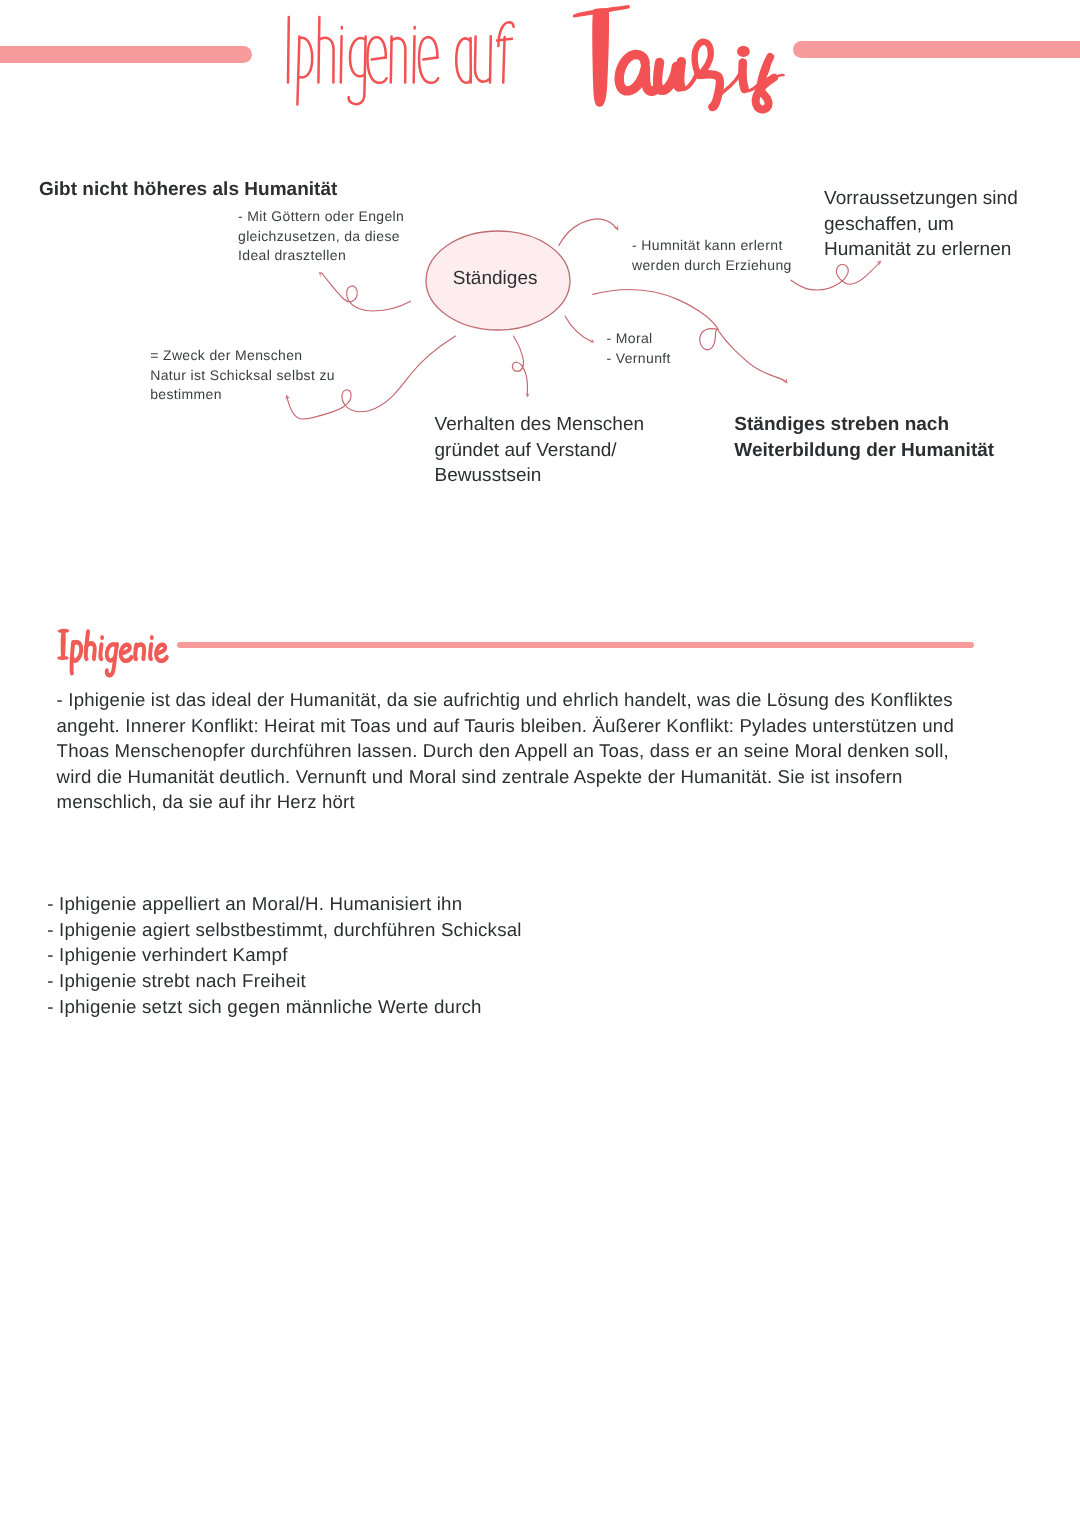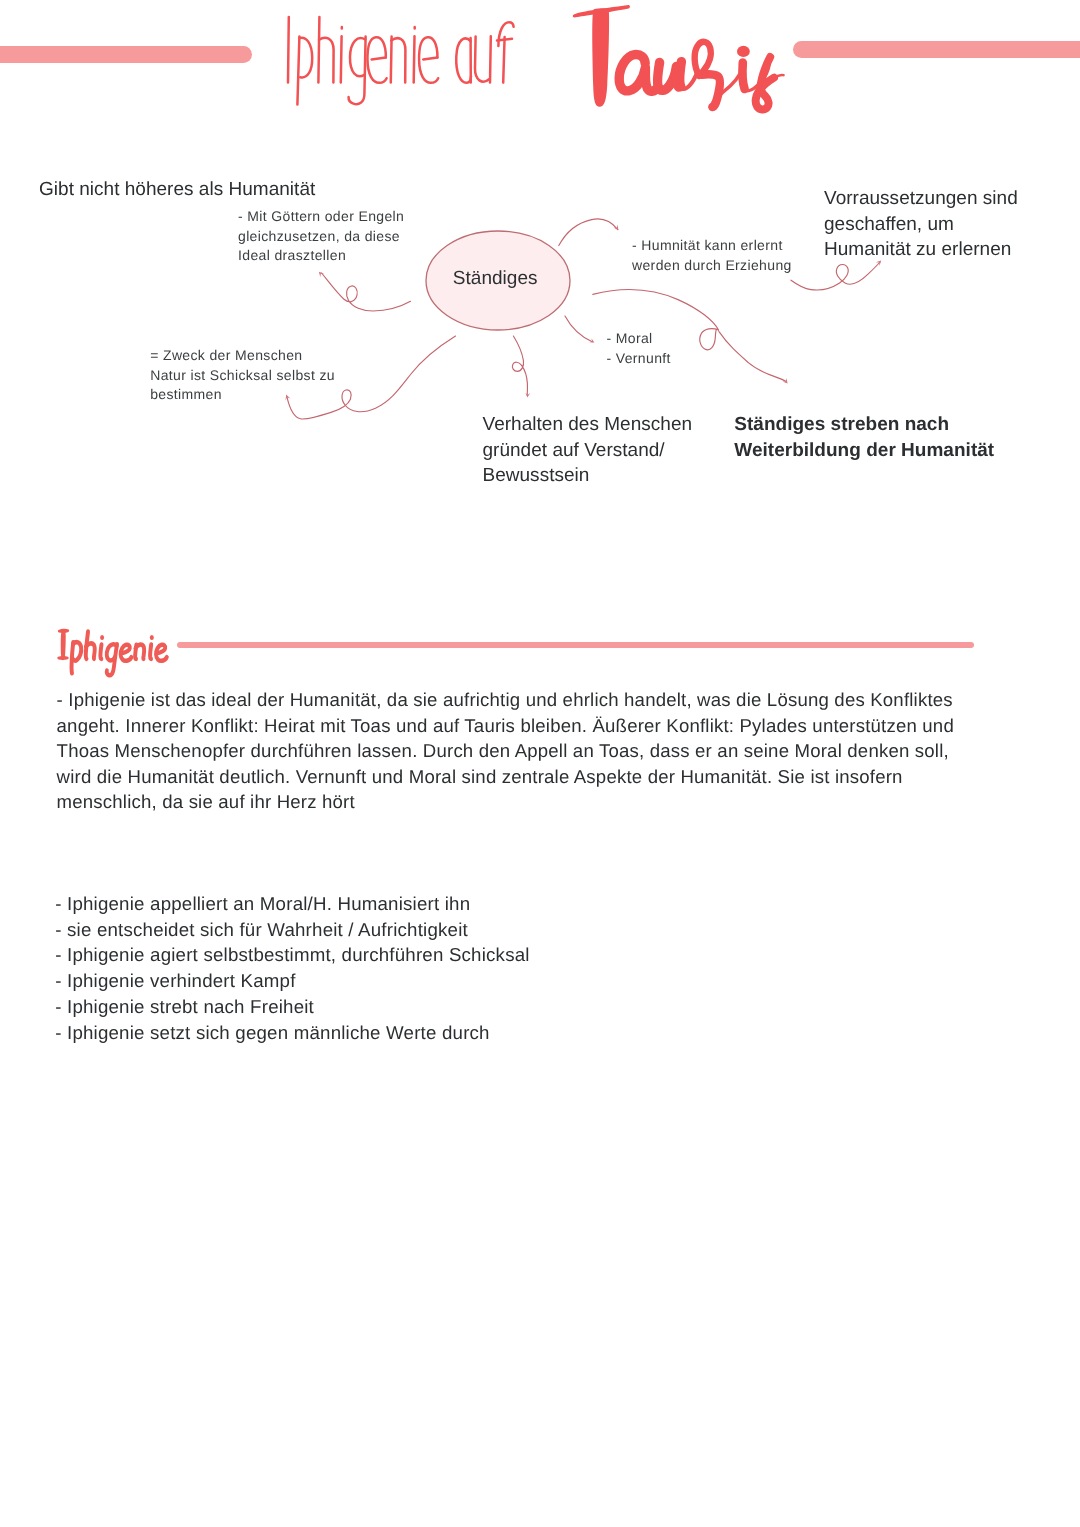--- a/index.html
+++ b/index.html
@@ -6,21 +6,21 @@
 html,body{margin:0;padding:0;}
 body{width:1080px;height:1527px;background:#ffffff;position:relative;overflow:hidden;
  font-family:"Liberation Sans",sans-serif;color:#303335;-webkit-font-smoothing:antialiased;text-rendering:geometricPrecision;}
 #page{position:absolute;left:0;top:0;width:1080px;height:1527px;}
 .rule{position:absolute;background:#f79a9c;border-radius:8.5px;}
 svg.layer{position:absolute;left:0;top:0;width:1080px;height:1527px;pointer-events:none;}
 .txt{position:absolute;white-space:pre;}
 .sm{font-size:14px;line-height:19.5px;color:#3b3e40;letter-spacing:0.36px;}
 .lg{font-size:19px;line-height:25.5px;color:#2c2f31;letter-spacing:0.02px;}
 .body-p{font-size:18.6px;line-height:25.5px;color:#2c2f31;width:905px;letter-spacing:0.19px;margin-left:8px;}
-.lst{font-size:18.7px;line-height:25.7px;color:#2c2f31;letter-spacing:0.2px;margin-left:8px;}
+.lst{font-size:18.7px;line-height:25.7px;color:#2c2f31;letter-spacing:0.2px;}
 </style>
 </head>
 <body>
 
 <div id="page">
 
   <div class="rule" style="left:-20px;top:46.4px;width:272px;height:16.4px;"></div>
   <div class="rule" style="left:793px;top:40.8px;width:300px;height:16.8px;"></div>
 
   <svg class="layer" viewBox="0 0 1080 1527">
@@ -95,31 +95,31 @@
       <path d="M592.8 294.4 C623 286.6 653 288.6 678 299.6 C700 309.4 713.6 321.0 718.4 329.8 C712.0 327.6 704.6 328.4 701.4 333.4 C698.0 338.8 700.2 347.4 705.6 349.4 C710.4 351.2 714.4 346.4 715.2 338.6 C715.8 331.4 715.6 325.6 719.2 331.8 C728.0 344.6 737.0 352.6 748.0 362.4 C763.0 375.2 777.0 375.8 786.0 381.6"></path>
             <path d="M787.60 383.60 L782.39 381.44 L785.83 381.49 L786.38 378.10 Z" fill="#d4757c" stroke="none"></path>
 
       <path d="M791.0 280.2 C797.0 284.6 803.0 288.4 811.0 289.6 C821.0 291.0 832.0 288.0 839.6 283.0 C846.0 278.6 849.8 272.4 847.6 267.8 C845.4 263.2 839.2 263.6 837.0 268.2 C834.8 273.0 838.4 279.4 845.0 283.0 C852.4 287.0 861.0 281.0 868.0 274.2 C873.4 269.0 877.6 264.8 880.0 262.0"></path>
             <path d="M881.20 260.60 L879.41 265.94 L879.22 262.51 L875.80 262.20 Z" fill="#d4757c" stroke="none"></path>
     </g>
   </svg>
 
   <div class="txt lg" style="left:452.8px;top:266.3px;width:86px;text-align:left;">Ständiges</div>
 
-  <div class="txt lg" style="left:39px;top:176.5px;">Gibt nicht höheres als Humanität</div>
+  <div class="txt lg" style="left:39px;top:176.5px;font-weight:bold;">Gibt nicht höheres als Humanität</div>
 
   <div class="txt sm" style="left:238px;top:207px;">- Mit Göttern oder Engeln
 gleichzusetzen, da diese
 Ideal drasztellen</div>
 
   <div class="txt sm" style="left:150.2px;top:346px;">= Zweck der Menschen
 Natur ist Schicksal selbst zu
 bestimmen</div>
 
-  <div class="txt lg" style="left:434.5px;top:412px;margin-left:48px;">Verhalten des Menschen
+  <div class="txt lg" style="left:434.5px;top:412px;">Verhalten des Menschen
 gründet auf Verstand/
 Bewusstsein</div>
 
   <div class="txt sm" style="left:632px;top:236px;">- Humnität kann erlernt
 werden durch Erziehung</div>
 
   <div class="txt sm" style="left:606.5px;top:329px;">- Moral
 - Vernunft</div>
 
   <div class="txt lg" style="left:824px;top:186px;">Vorraussetzungen sind
@@ -156,20 +156,19 @@
       <ellipse cx="166.7" cy="637.6" rx="2.3" ry="2.5"></ellipse>
     </g>
    </g>
   </svg>
   <div class="rule" style="left:177px;top:642px;width:797px;height:5.6px;border-radius:3px;"></div>
 
   <div class="txt body-p" style="left:48.6px;top:687px;white-space:normal;">- Iphigenie ist das ideal der Humanität, da sie aufrichtig und ehrlich handelt, was die Lösung des Konfliktes angeht. Innerer Konflikt: Heirat mit Toas und auf Tauris bleiben. Äußerer Konflikt: Pylades unterstützen und Thoas Menschenopfer durchführen lassen. Durch den Appell an Toas, dass er an seine Moral denken soll, wird die Humanität deutlich. Vernunft und Moral sind zentrale Aspekte der Humanität. Sie ist insofern menschlich, da sie auf ihr Herz hört</div>
 
   <div style="position:absolute;left:47.2px;top:891px;">
     <div class="lst">- Iphigenie appelliert an Moral/H. Humanisiert ihn</div>
-    <div class="lst">- sie entscheidet sich für Wahrheit / Aufrichtigkeit</div>
     <div class="lst">- Iphigenie agiert selbstbestimmt, durchführen Schicksal</div>
     <div class="lst">- Iphigenie verhindert Kampf</div>
     <div class="lst">- Iphigenie strebt nach Freiheit</div>
     <div class="lst">- Iphigenie setzt sich gegen männliche Werte durch</div>
   </div>
 
 </div>
 
 </body></html>

